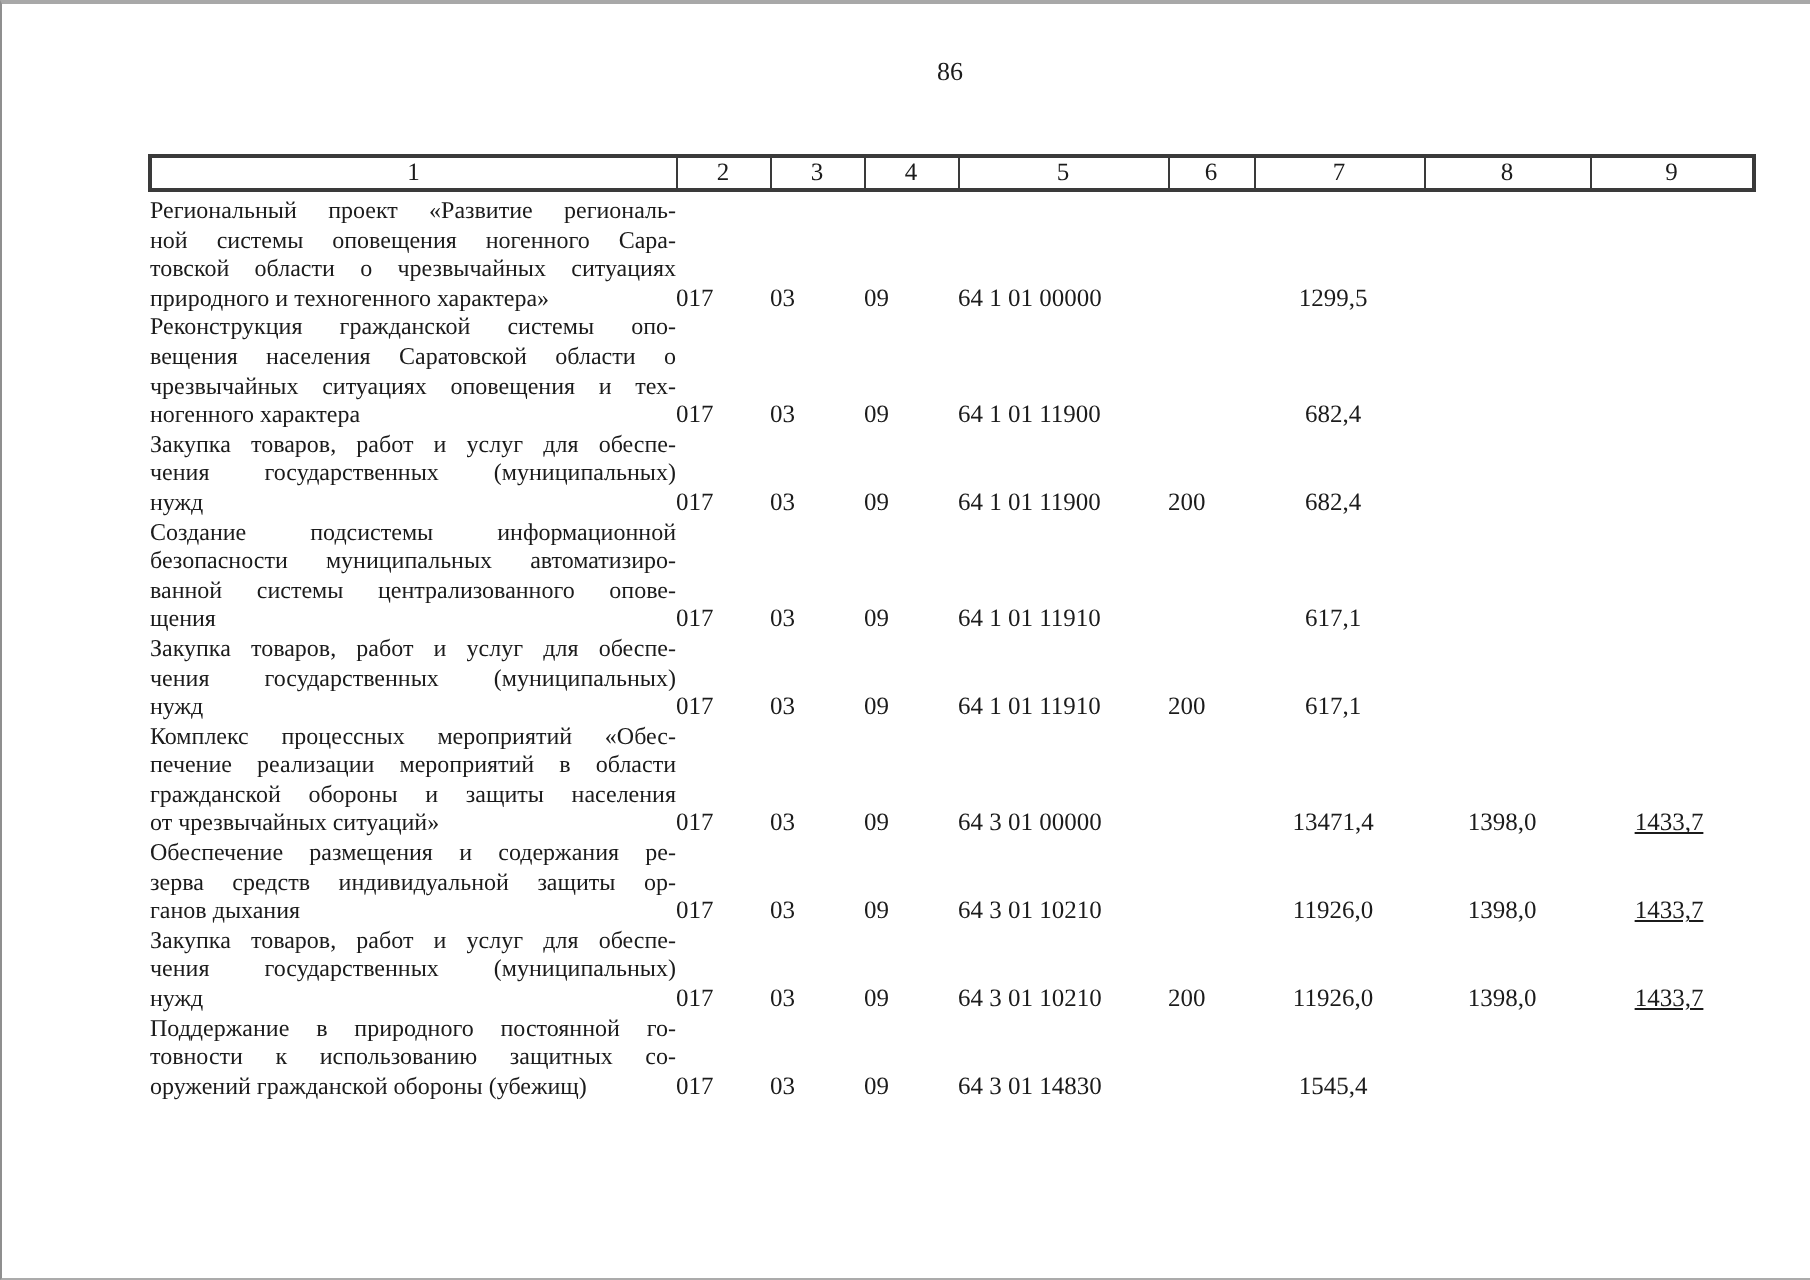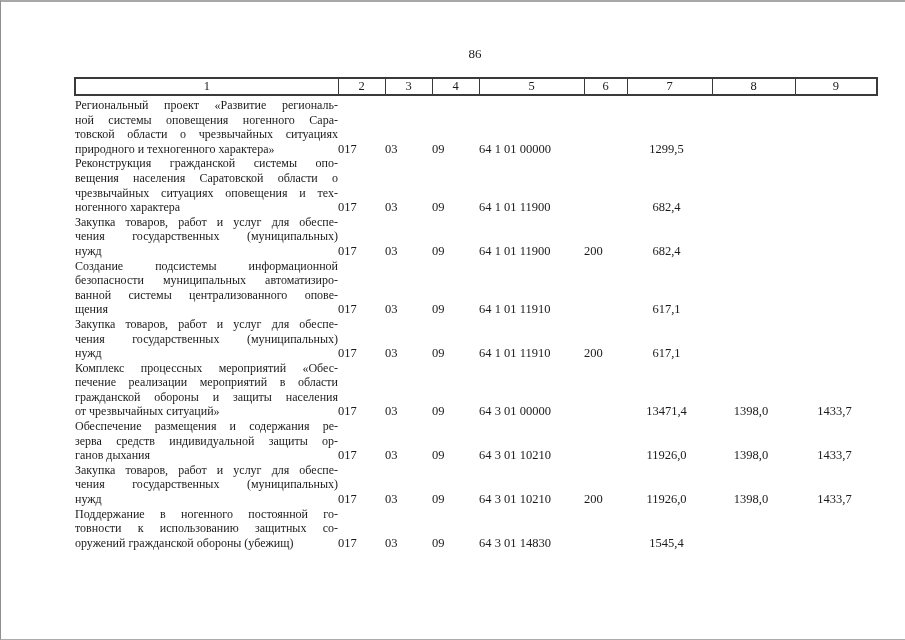--- a/index.html
+++ b/index.html
@@ -10,21 +10,21 @@
     box-sizing:border-box;
     border-top:2px solid #a8a8a8;
     border-left:1px solid #8f8f8f;
     border-bottom:1px solid #ababab;
     font-family:"Liberation Serif","DejaVu Serif",serif;
     color:#1b1b1b;
     overflow:hidden;
   }
   .page-number{
     position:absolute;
-    top:44px;left:73px;width:802px;
+    top:26px;left:73px;width:802px;
     text-align:center;
     font-size:13px;
     line-height:15px;
   }
   table.budget{
     position:absolute;
     top:75px;left:73px;
     width:802px;
     border-collapse:collapse;
     table-layout:fixed;
@@ -61,21 +61,21 @@
     text-align-last:justify;
     overflow:hidden;
   }
   td.name .line.last{
     text-align-last:left;
   }
   td.ctr{text-align:left;}
   td.num{text-align:center;}
   td.num.c7{padding-right:6px;}
   td.num.c8{padding-right:5px;}
-  td.num.c9{padding-right:3px;}
+  td.num.c9{padding-right:3px;text-decoration:underline;}
 </style>
 </head>
 <body>
 
 <div class="page">
   <div class="page-number">86</div>
 
   <table class="budget">
     <colgroup>
         <col style="width: 263px;">
@@ -221,21 +221,21 @@
           <td class="ctr">03</td>
           <td class="ctr">09</td>
           <td class="ctr">64 3 01 10210</td>
           <td class="ctr">200</td>
           <td class="num c7">11926,0</td>
           <td class="num c8">1398,0</td>
           <td class="num c9">1433,7</td>
         </tr>
         <tr>
           <td class="name">
-            <div class="line">Поддержание в ногенного постоянной го-</div>
+            <div class="line">Поддержание в природного постоянной го-</div>
             <div class="line">товности к использованию защитных со-</div>
             <div class="line last">оружений гражданской обороны (убежищ)</div>
           </td>
           <td class="ctr">017</td>
           <td class="ctr">03</td>
           <td class="ctr">09</td>
           <td class="ctr">64 3 01 14830</td>
           <td class="ctr"></td>
           <td class="num c7">1545,4</td>
           <td class="num c8"></td>

